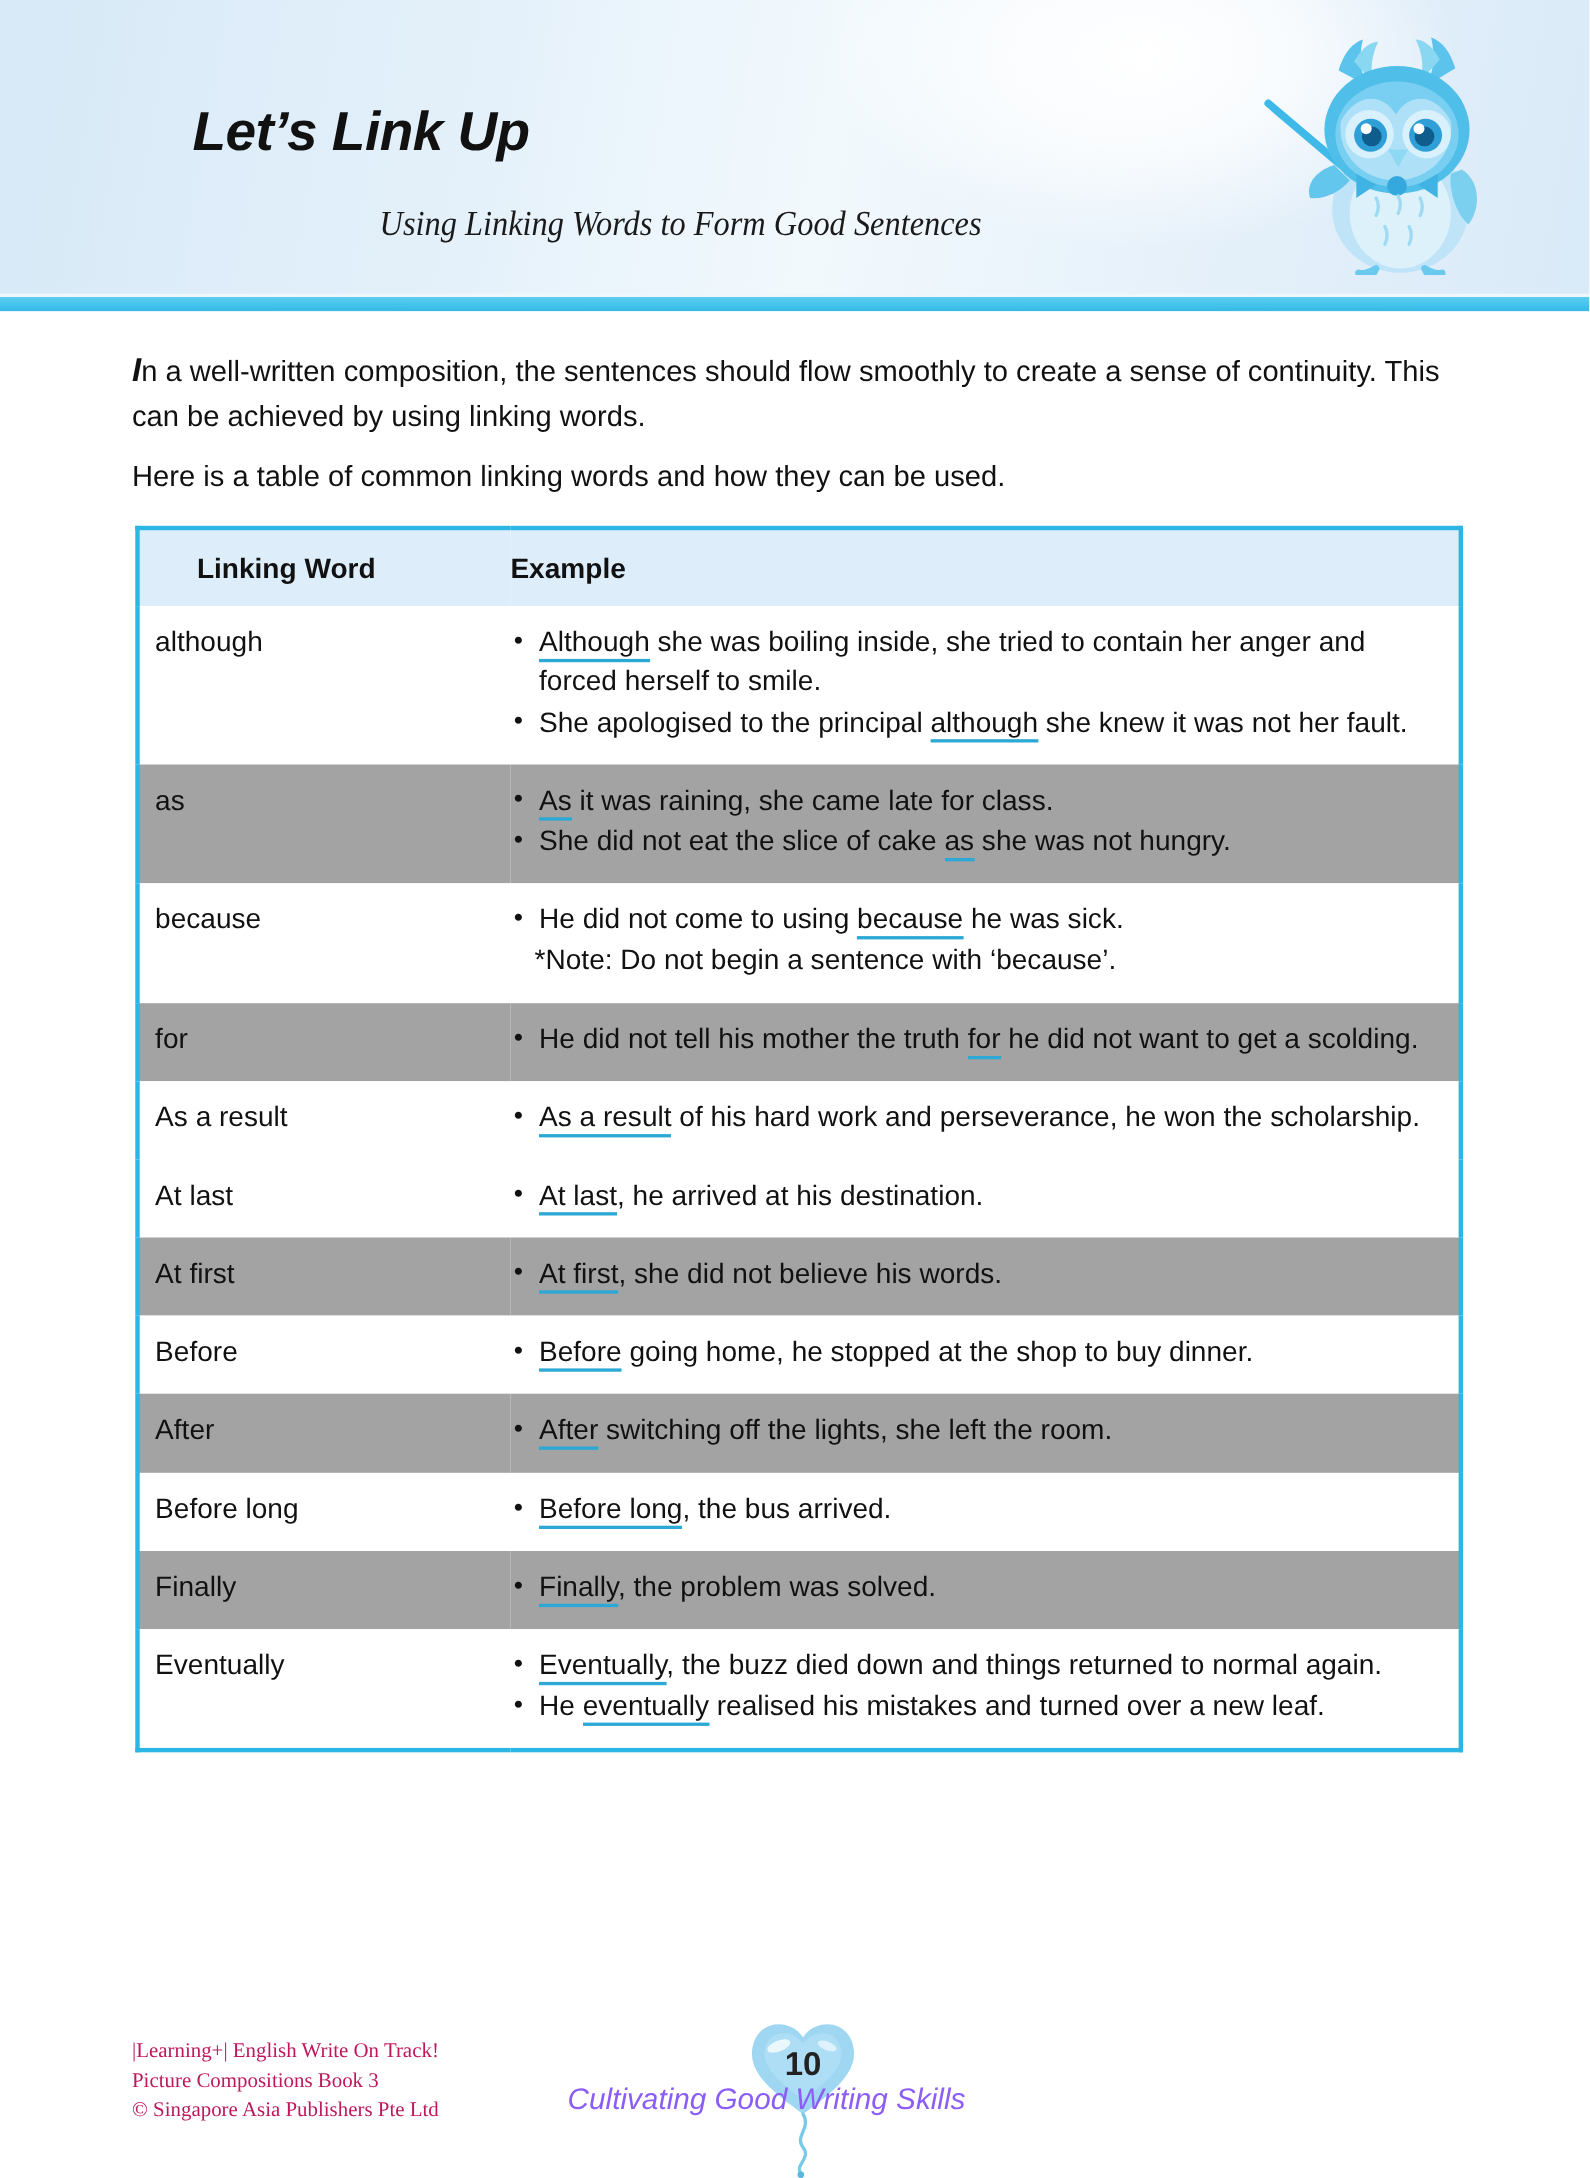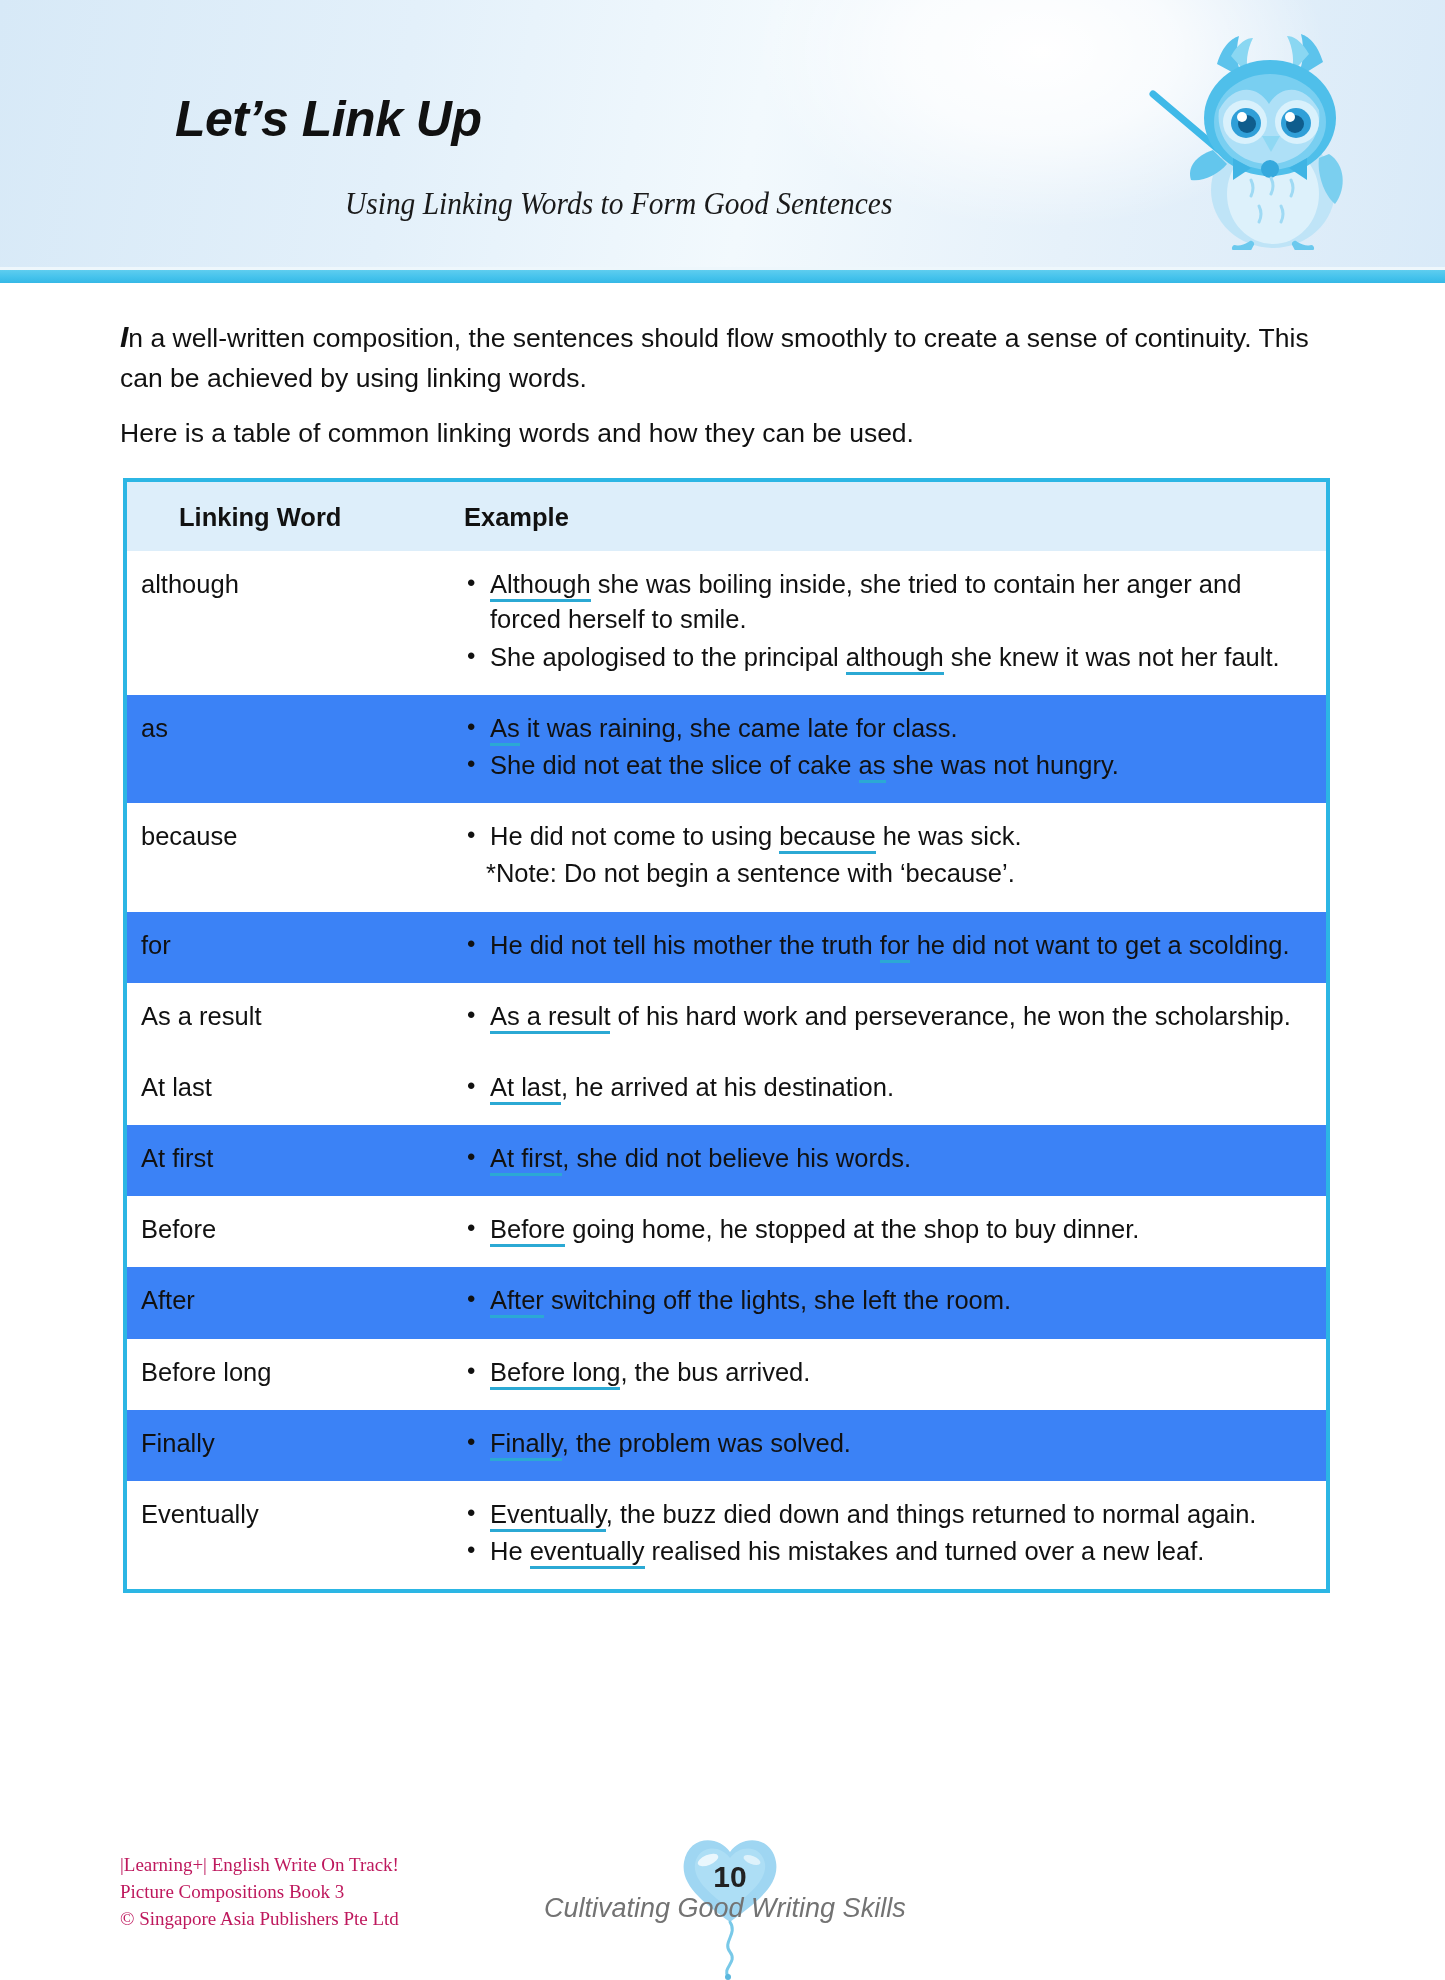--- a/index.html
+++ b/index.html
@@ -124,21 +124,21 @@
   th.col-word {
     width: 285px;
     padding-left: 52px;
   }
   th.col-example {
     text-align: center;
     padding-left: 0;
     padding-right: 105px;
   }
   tbody tr.odd  { background: #ffffff; }
-  tbody tr.even { background: #3b82f6; }
+  tbody tr.even { background: #a3a3a3; }
   td.word {
     padding: 16px 8px 18px 14px;
     white-space: nowrap;
   }
   td.example {
     padding: 16px 22px 18px 0;
   }
   ul.ex {
     margin: 0;
     padding: 0;
@@ -197,25 +197,25 @@
     top: 30px;
     width: 140px;
     text-align: center;
     font-size: 30px;
     font-weight: bold;
     color: #222;
     z-index: 3;
   }
   .tagline {
     position: absolute;
-    left: 544px;
+    left: 516px;
     top: 63px;
     font-size: 27px;
     font-style: italic;
-    color: #737373;
+    color: #8b5cf6;
     white-space: nowrap;
     z-index: 2;
   }
 </style>
 </head>
 <body>
 
 <div class="header">
 
   <div class="page-title">Let’s Link Up</div>

